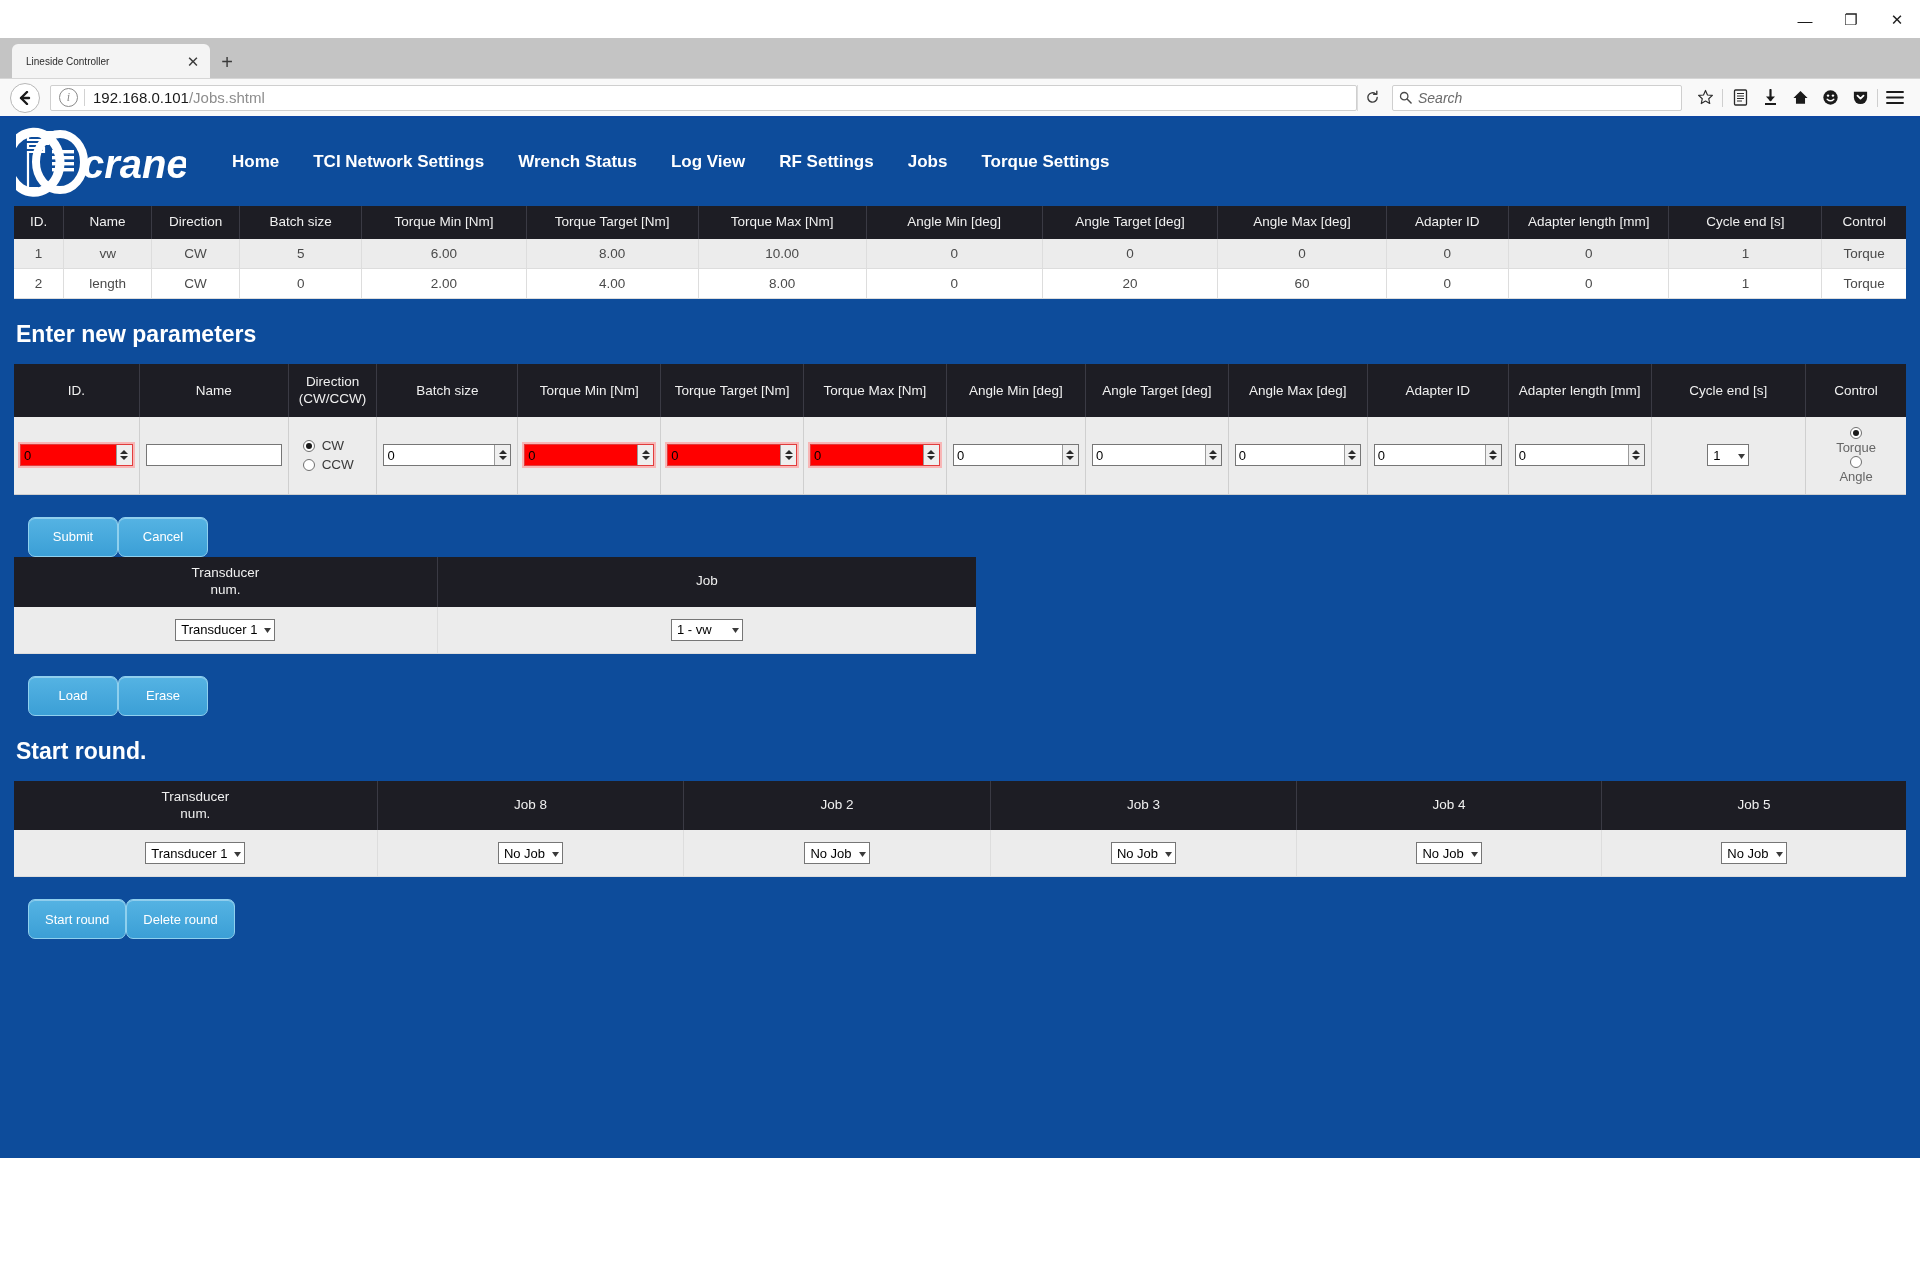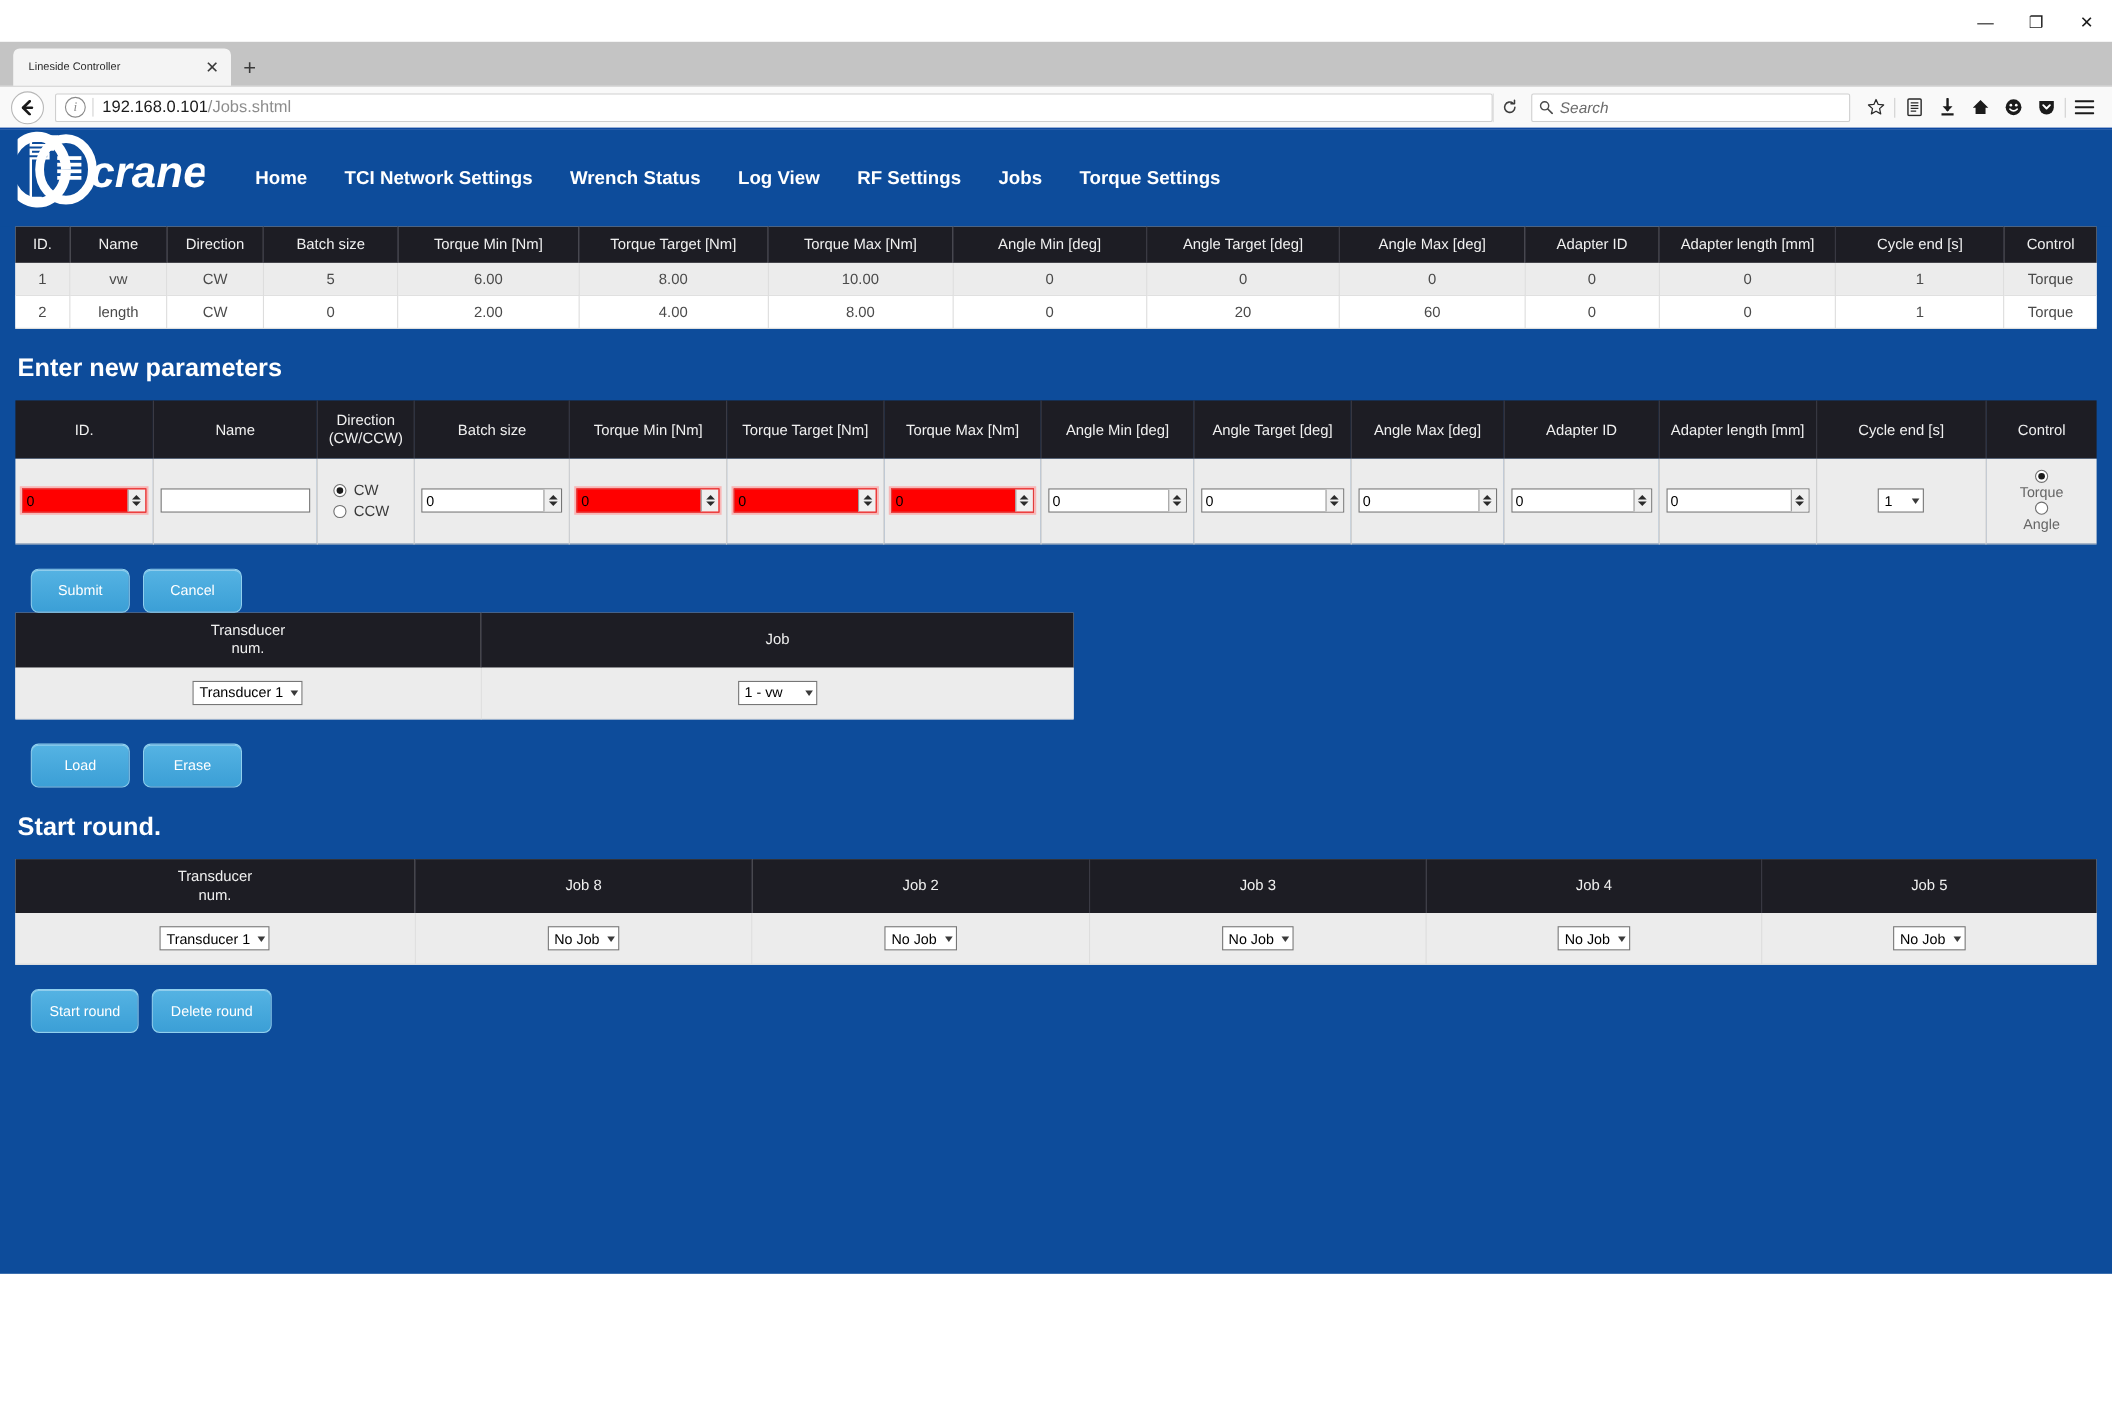--- a/index.html
+++ b/index.html
@@ -165,20 +165,21 @@
   
   .page {
     background: #0d4c9b;
     min-height: 1000px;
     padding-bottom: 40px;
   }
   .header-band {
     background: #0d4c9b;
     height: 88px;
     display: flex;
+    align-items: center;
     padding-left: 16px;
     box-sizing: border-box;
   }
   .logo {
     width: 170px; height: 72px; position: relative; flex: none;
   }
   .main-nav {
     display: flex;
     align-items: center;
     margin-left: 46px;
@@ -368,21 +369,21 @@
     cursor: pointer;
     gap: 8px;
   }
   .select .chev {
     font-size: 10px;
     color: #3a3a3a;
     transform: scaleX(1.4);
   }
 
   
-  .btn-row { display: flex; gap: 12px; margin: 22px 0 0 14px; }
+  .btn-row { display: flex; margin: 22px 0 0 14px; }
   .btn {
     background: linear-gradient(to bottom, #55b3e3 0%, #3b9fd6 100%);
     border: 1px solid #8fd0ee;
     border-radius: 7px;
     color: #ffffff;
     font-size: 13px;
     padding: 0 16px;
     height: 38px;
     min-width: 56px;
     display: flex;

